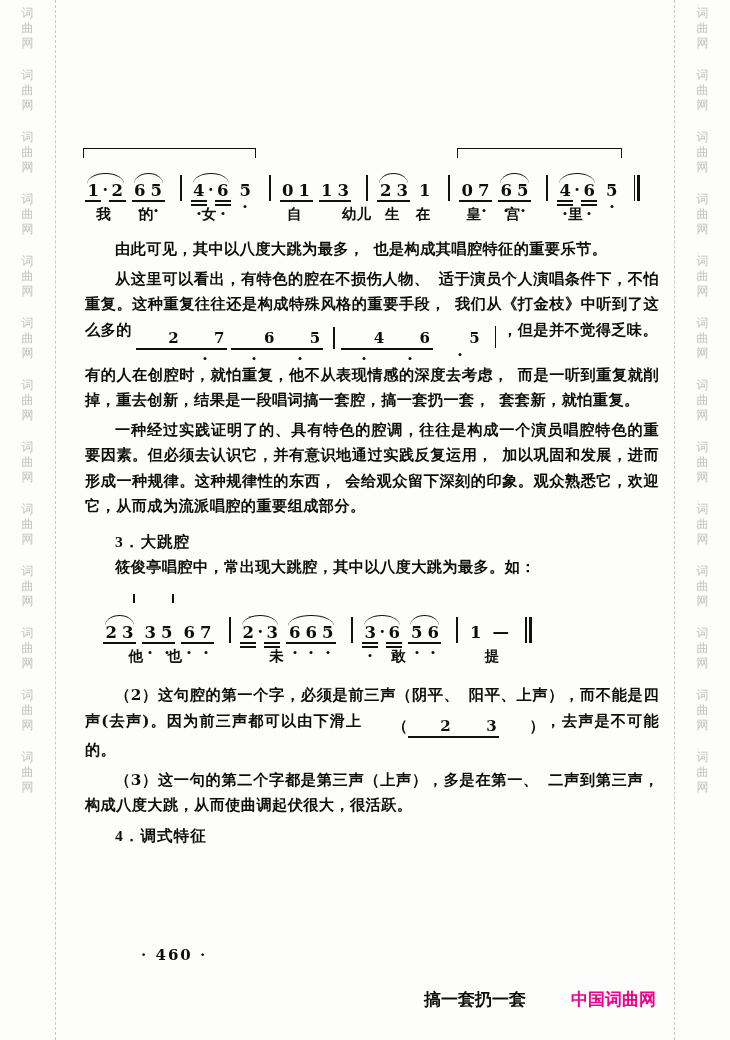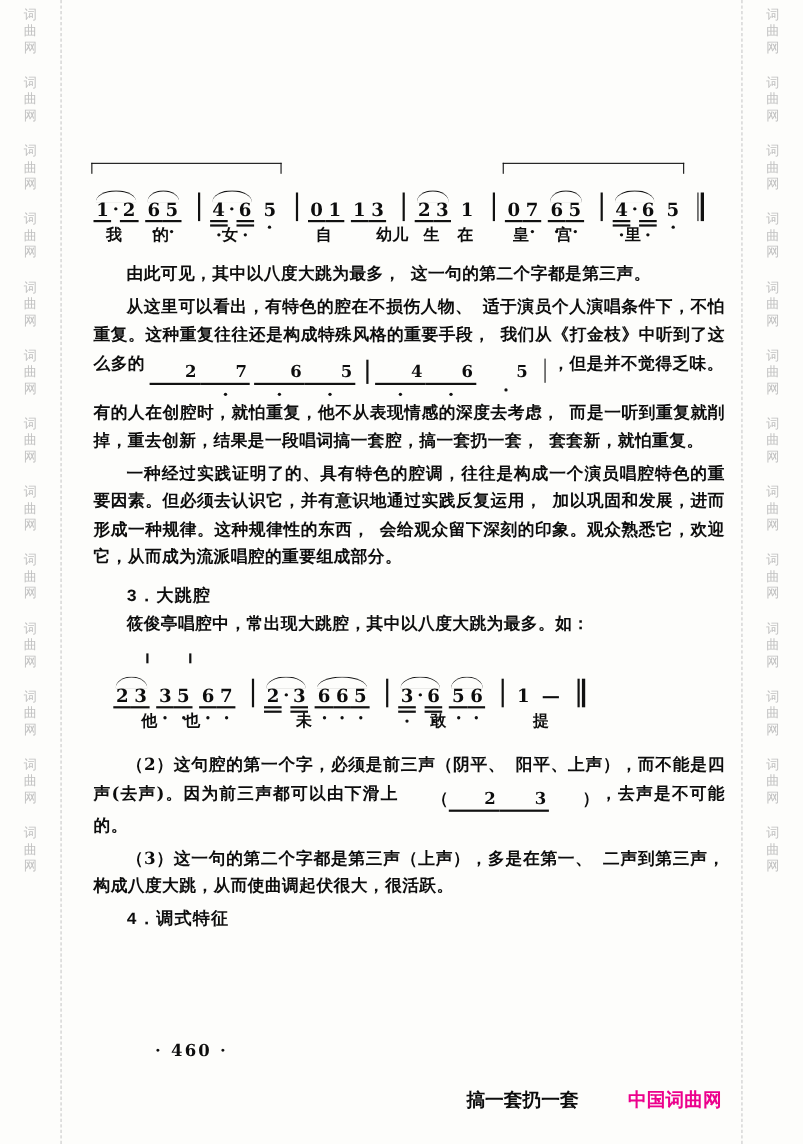--- a/index.html
+++ b/index.html
@@ -55,21 +55,21 @@
   .gap-md{height:9px;}
   .gap-lg{height:14px;}
 
   h3.sub{
     margin:0;
     font-size:15.6px;
     line-height:26px;
     font-weight:700;
     text-indent:30px;
     letter-spacing:1px;
-    font-family:Liberation Mono, monospace;
+    font-family:Liberation Serif, serif;
   }
 
   .wspace{display:inline-block;width:9px;}
 
   
   .staff{
     position:relative;
     font-family:"DejaVu Serif","Liberation Serif",serif;
   }
   .nrow{
@@ -404,21 +404,21 @@
           <span class="lyr" style="position: absolute; left: 381.422px;">皇</span>
           <span class="lyr" style="position: absolute; left: 420.391px;">宫</span>
           <span class="lyr" style="position: absolute; left: 483.148px;">里</span>
         </div>
         <div class="bracket" style="position: absolute; left: -2px; width: 170.547px; top: -2px;"></div>
         <div class="bracket" style="position: absolute; left: 371.938px; width: 162.969px; top: -2px;"></div>
       </div>
 
     <div class="gap-md"></div>
 
-    <p class="para indent"><span>由此可见，其中以八度大跳为最多，</span><span class="wspace"></span><span>这一句的第二个字都是第三声。</span></p>
+    <p class="para indent"><span>由此可见，其中以八度大跳为最多，</span><span class="wspace"></span><span>也是构成其唱腔特征的重要乐节。</span></p>
 
     <div class="gap-sm"></div>
 
     <p class="para indent"><span>从这里可以看出，有特色的腔在不损伤人物、</span><span class="wspace"></span><span>适于演员个人演唱条件下，不怕重复。这种重复往往还是构成特殊风格的重要手段，</span><span class="wspace"></span><span>我们从《打金枝》中听到了这么多的</span><span class="inline-staff" id="inline1">
           <span class="grp u1">
             <span class="note beam1">2</span>
             <span class="note beam1 lowdot">7<span class="od"></span></span>
           </span>
           <span class="grp u1">
             <span class="note beam1 lowdot">6<span class="od"></span></span>

